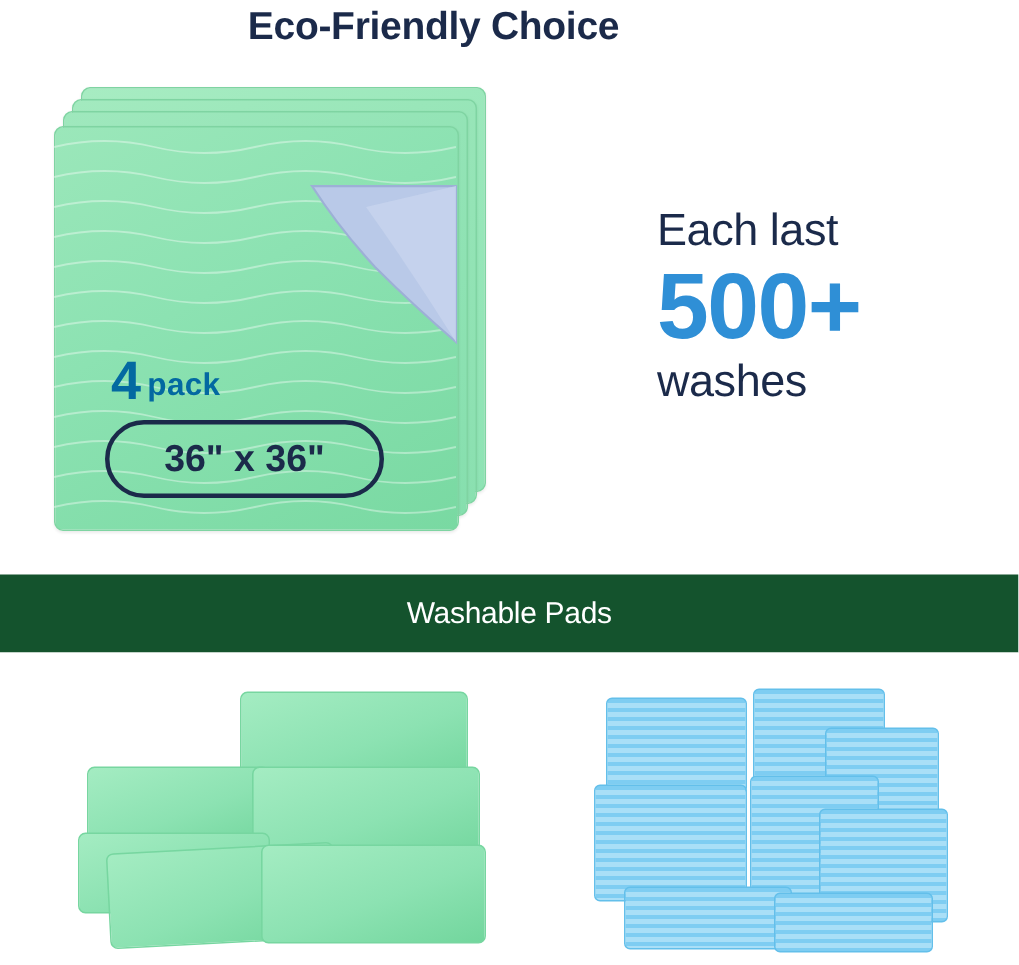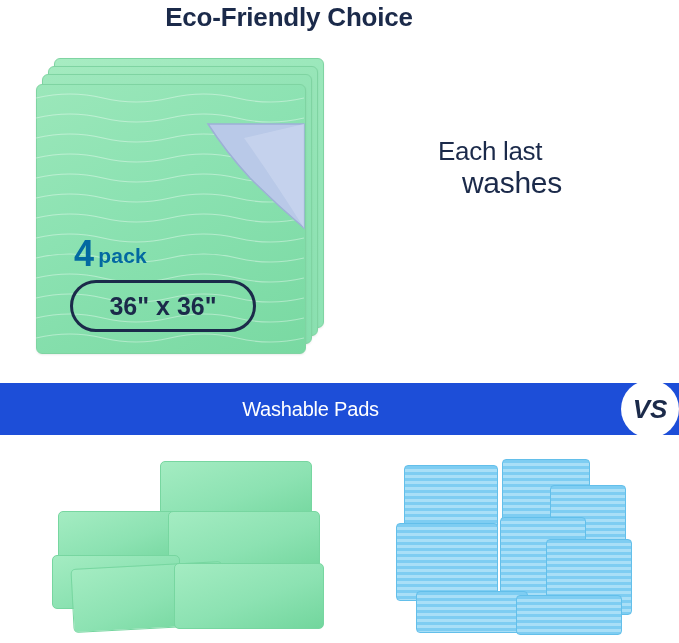--- a/index.html
+++ b/index.html
@@ -113,50 +113,49 @@
 
   
   .claim {
     position: absolute;
     left: 438px;
     top: 98px;
     width: 230px;
     color: #1b2a4a;
   }
   .claim .line1 {
-    font-size: 26px;
+    font-size: 30px;
     font-weight: 400;
     line-height: 1.05;
     letter-spacing: -0.3px;
   }
   .claim .big {
     font-size: 62px;
     font-weight: bold;
     color: #2f8fd6;
     line-height: 1.05;
     letter-spacing: -1px;
     margin-top: 2px;
   }
   .claim .line3 {
     font-size: 30px;
     font-weight: 400;
     line-height: 1.05;
     letter-spacing: -0.3px;
     margin-top: 2px;
-    margin-left: 24px;
   }
 
   
   .vs-band {
     position: absolute;
     top: 383px;
     left: 0;
     width: 679px;
     height: 52px;
-    background: #1d4ed8;
+    background: #14532d;
     display: flex;
     align-items: center;
   }
   .vs-label {
     flex: 1;
     text-align: center;
     color: #ffffff;
     font-size: 20px;
     letter-spacing: -0.2px;
   }
@@ -274,27 +273,27 @@
 
     <div class="fourpack">
       <span class="num">4</span><span>pack</span>
     </div>
 
     <div class="size-pill">36" x 36"</div>
   </div>
 
   <div class="claim">
     <div class="line1">Each last</div>
+    <div class="big">500+</div>
     <div class="line3">washes</div>
   </div>
 </div>
 
 <div class="vs-band">
   <div class="vs-label">Washable Pads</div>
-  <div class="vs-badge">VS</div>
 </div>
 
 <div class="bottom-panel">
   <div class="folded-green">
     <div class="fg a"></div>
     <div class="fg c"></div>
     <div class="fg b"></div>
     <div class="fg d"></div>
     <div class="fg e"></div>
     <div class="fg f"></div>

